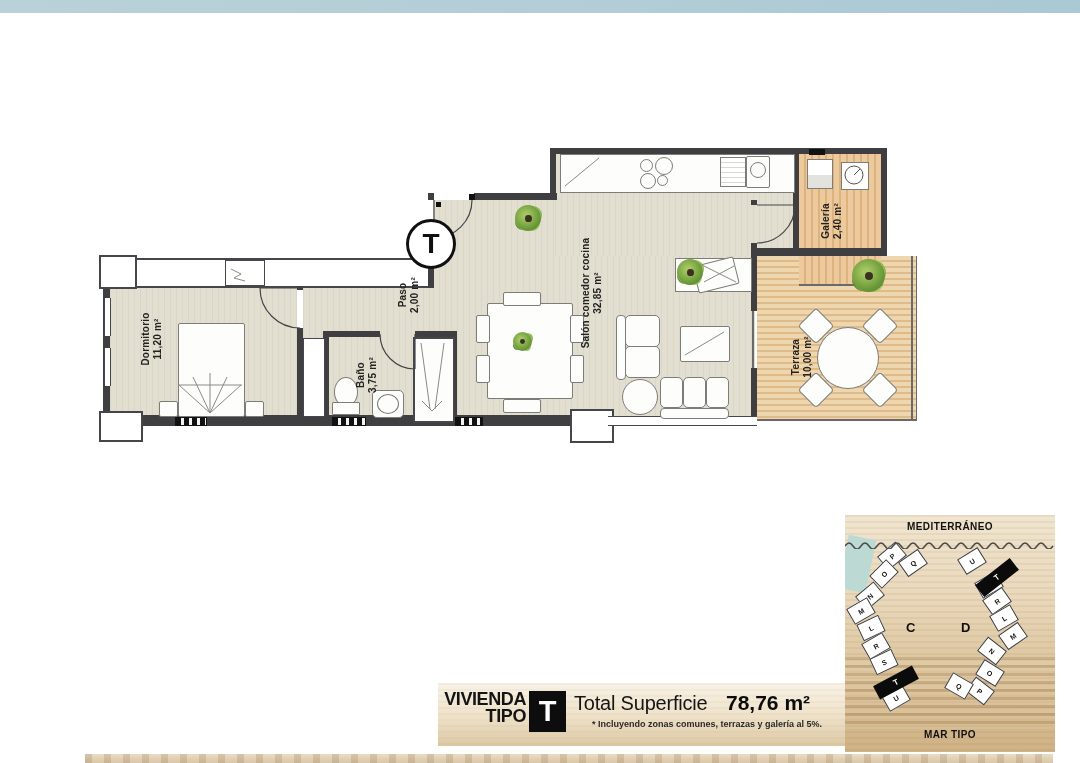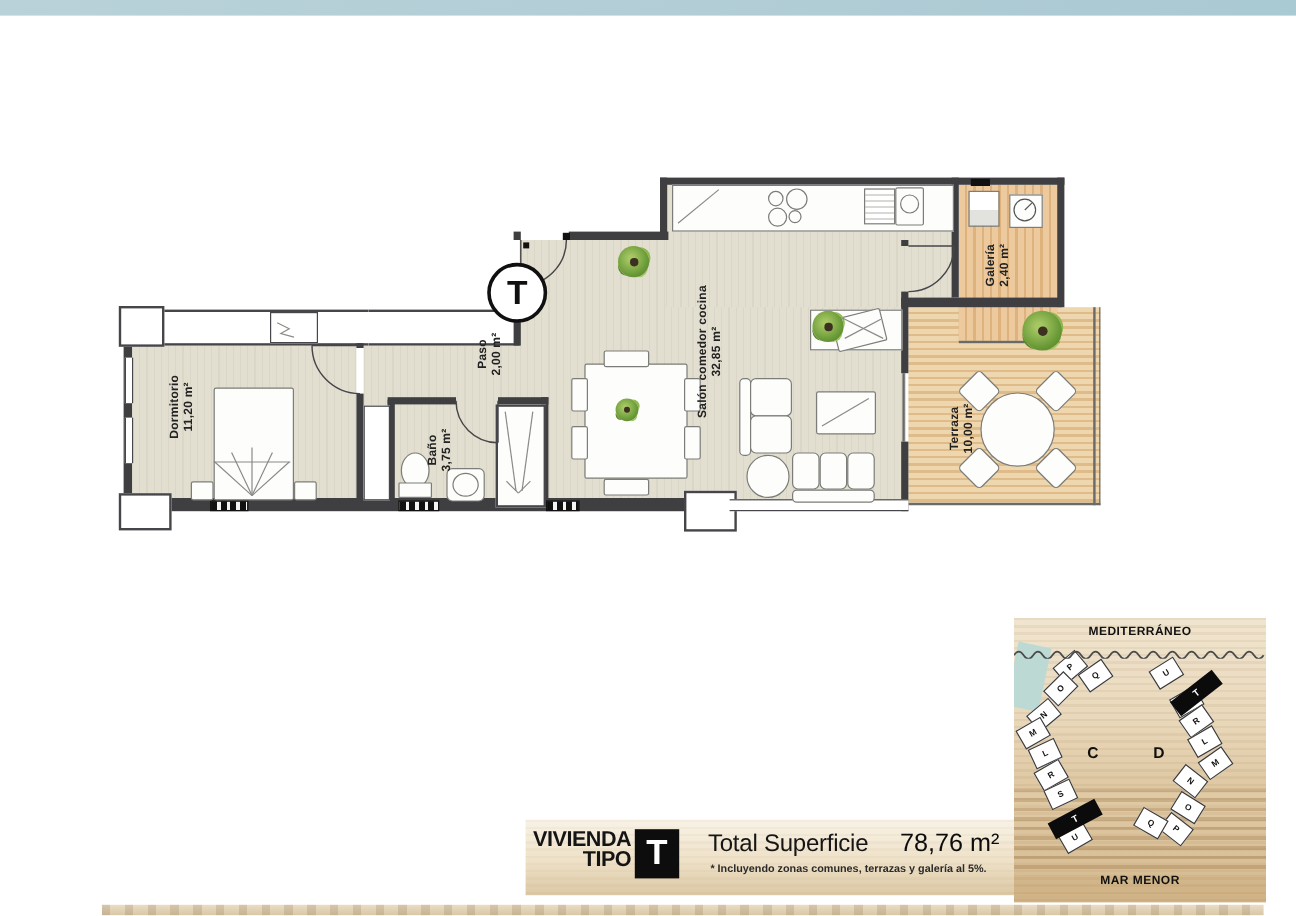--- a/index.html
+++ b/index.html
@@ -41,23 +41,23 @@
      font-size:28px;font-weight:700;color:#101010;}
   
   #plate{left:438px;top:683px;width:407px;height:63px;
      background:
        repeating-linear-gradient(180deg,rgba(160,120,70,0.05) 0 2px,rgba(0,0,0,0) 2px 6px),
        linear-gradient(180deg,#f8f2e6 0%,#eee1c8 55%,#dcc8a4 100%);}
   #plate .vt{position:absolute;right:319px;top:8px;text-align:right;color:#141414;
      font-weight:700;font-size:18px;line-height:.95;letter-spacing:-.4px;}
   #tsq{position:absolute;left:91px;top:8px;width:37px;height:41px;background:#0d0d0d;
      display:flex;align-items:center;justify-content:center;color:#fff;font-size:29px;font-weight:700;}
-  #plate .tot{position:absolute;left:152px;top:9px;font-size:20px;color:#151515;font-weight:400;
+  #plate .tot{position:absolute;left:136px;top:9px;font-size:20px;color:#151515;font-weight:400;
      letter-spacing:-.2px;}
-  #plate .val{position:absolute;left:312px;top:8px;font-size:21px;color:#0c0c0c;font-weight:400;}
+  #plate .val{position:absolute;left:288px;top:8px;font-size:21px;color:#0c0c0c;font-weight:700;}
   #plate .foot{position:absolute;left:154px;top:36px;font-size:9px;color:#2a2a2a;font-weight:700;}
   
   #sitemap{left:845px;top:515px;width:210px;height:237px;overflow:hidden;
      background:
        repeating-linear-gradient(180deg,rgba(150,105,55,0.09) 0 2px,rgba(0,0,0,0) 2px 6px),
        linear-gradient(180deg,#f0e5d0 0%,#e9d8bb 35%,#dcc59e 65%,#cfb285 100%);}
   #shore{position:absolute;left:0;top:142px;width:210px;height:72px;opacity:.55;
      background:repeating-linear-gradient(180deg,rgba(122,78,32,0.35) 0 3px,rgba(240,226,198,0.25) 3px 8px);}
   #teal{position:absolute;left:-2px;top:22px;width:28px;height:54px;background:#bcd9d4;
      transform:rotate(12deg);}
@@ -285,17 +285,17 @@
     <div class="unit" style="left:132px;top:61px;transform:rotate(-30deg);">S</div>
     <div class="unit" style="left:140px;top:77px;transform:rotate(-35deg);">R</div>
     <div class="unit" style="left:147px;top:94px;transform:rotate(-30deg);">L</div>
     <div class="unit" style="left:156px;top:112px;transform:rotate(-35deg);">M</div>
     <div class="unit" style="left:135px;top:127px;transform:rotate(38deg);">N</div>
     <div class="unit" style="left:133px;top:149px;transform:rotate(32deg);">O</div>
     <div class="unit" style="left:123px;top:167px;transform:rotate(38deg);">P</div>
     <div class="unit" style="left:102px;top:162px;transform:rotate(30deg);">Q</div>
     <div class="blklabel" style="left:116px;top:105px;">D</div>
 
-    <div class="seatxt" style="top:214px;font-size:10px;">MAR MENOR</div>
+    <div class="seatxt" style="top:214px;font-size:10px;">MAR TIPO</div>
   </div>
 
   <div id="bottomstrip" class="abs"></div>
 </div>
 
 </body></html>

